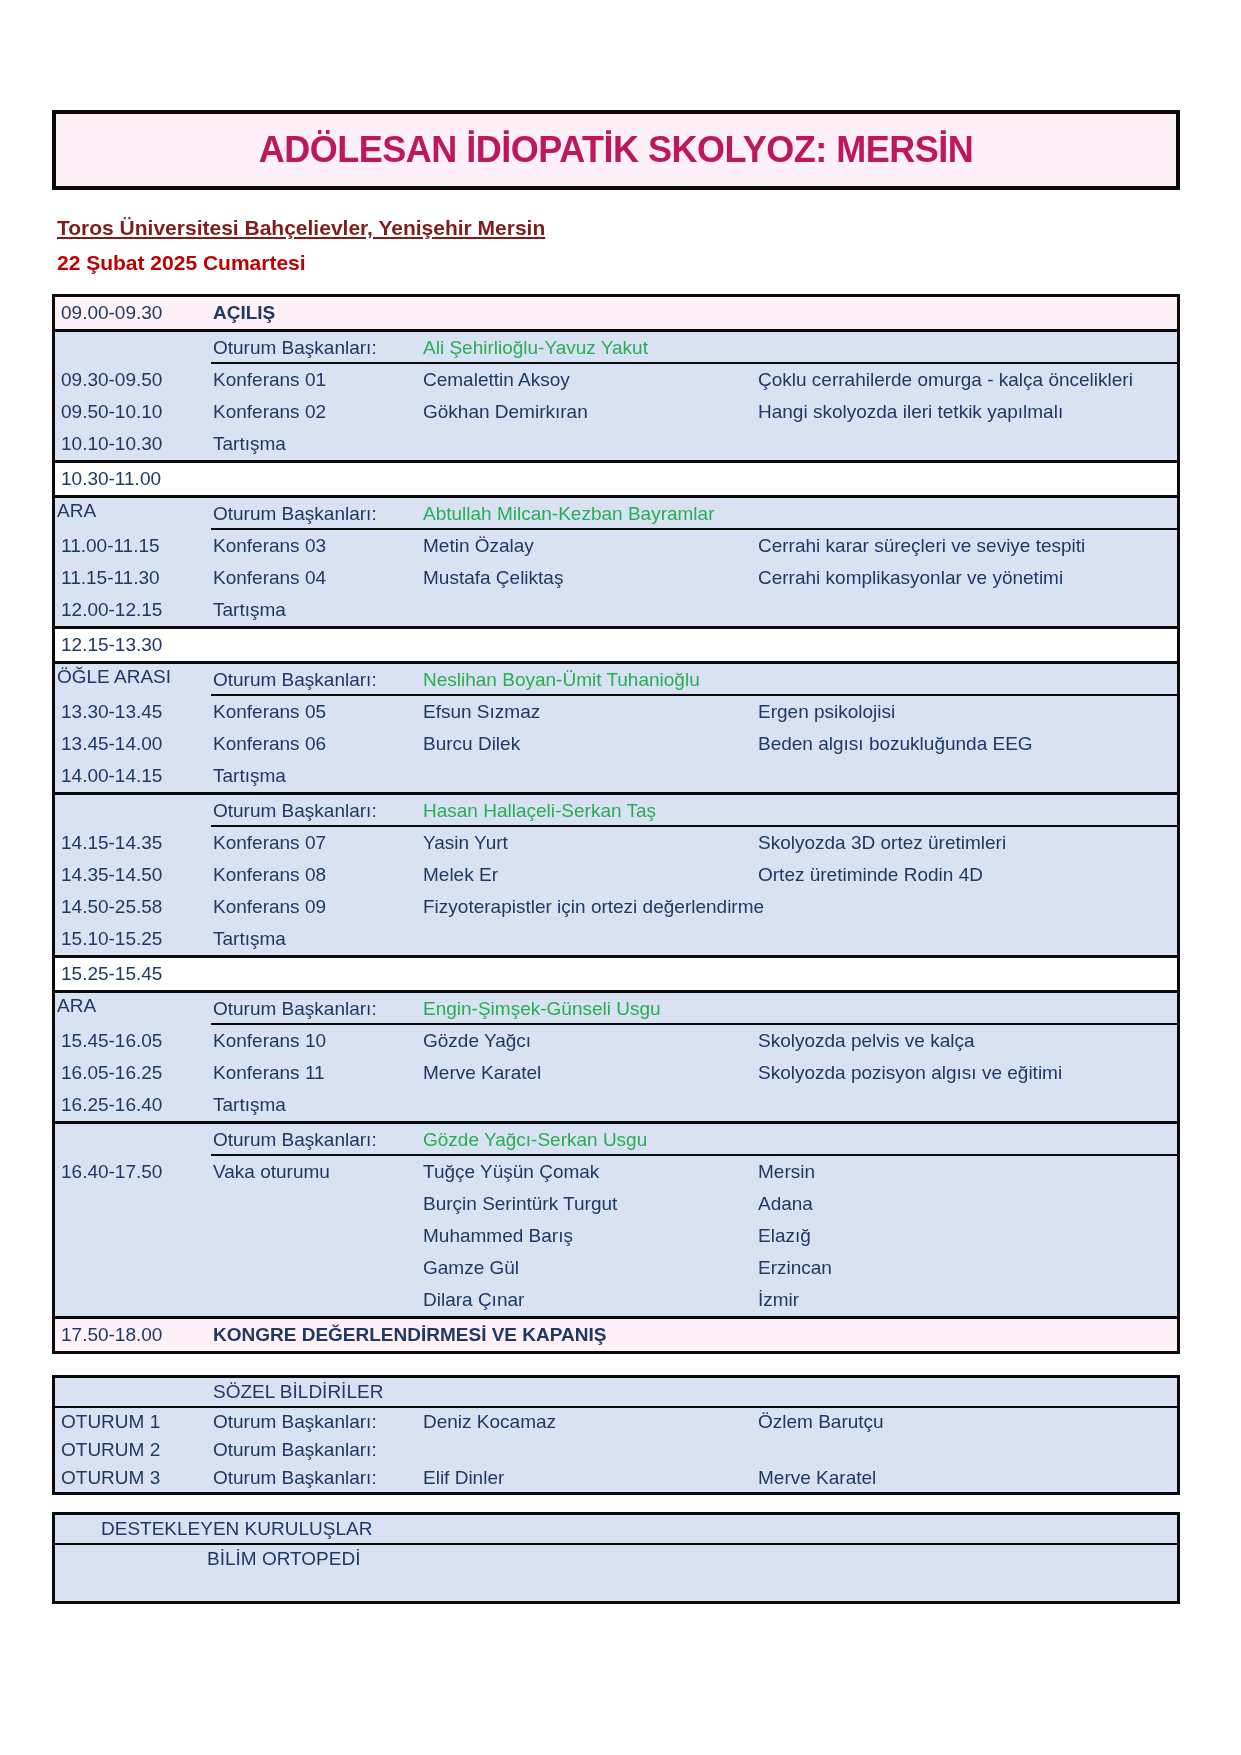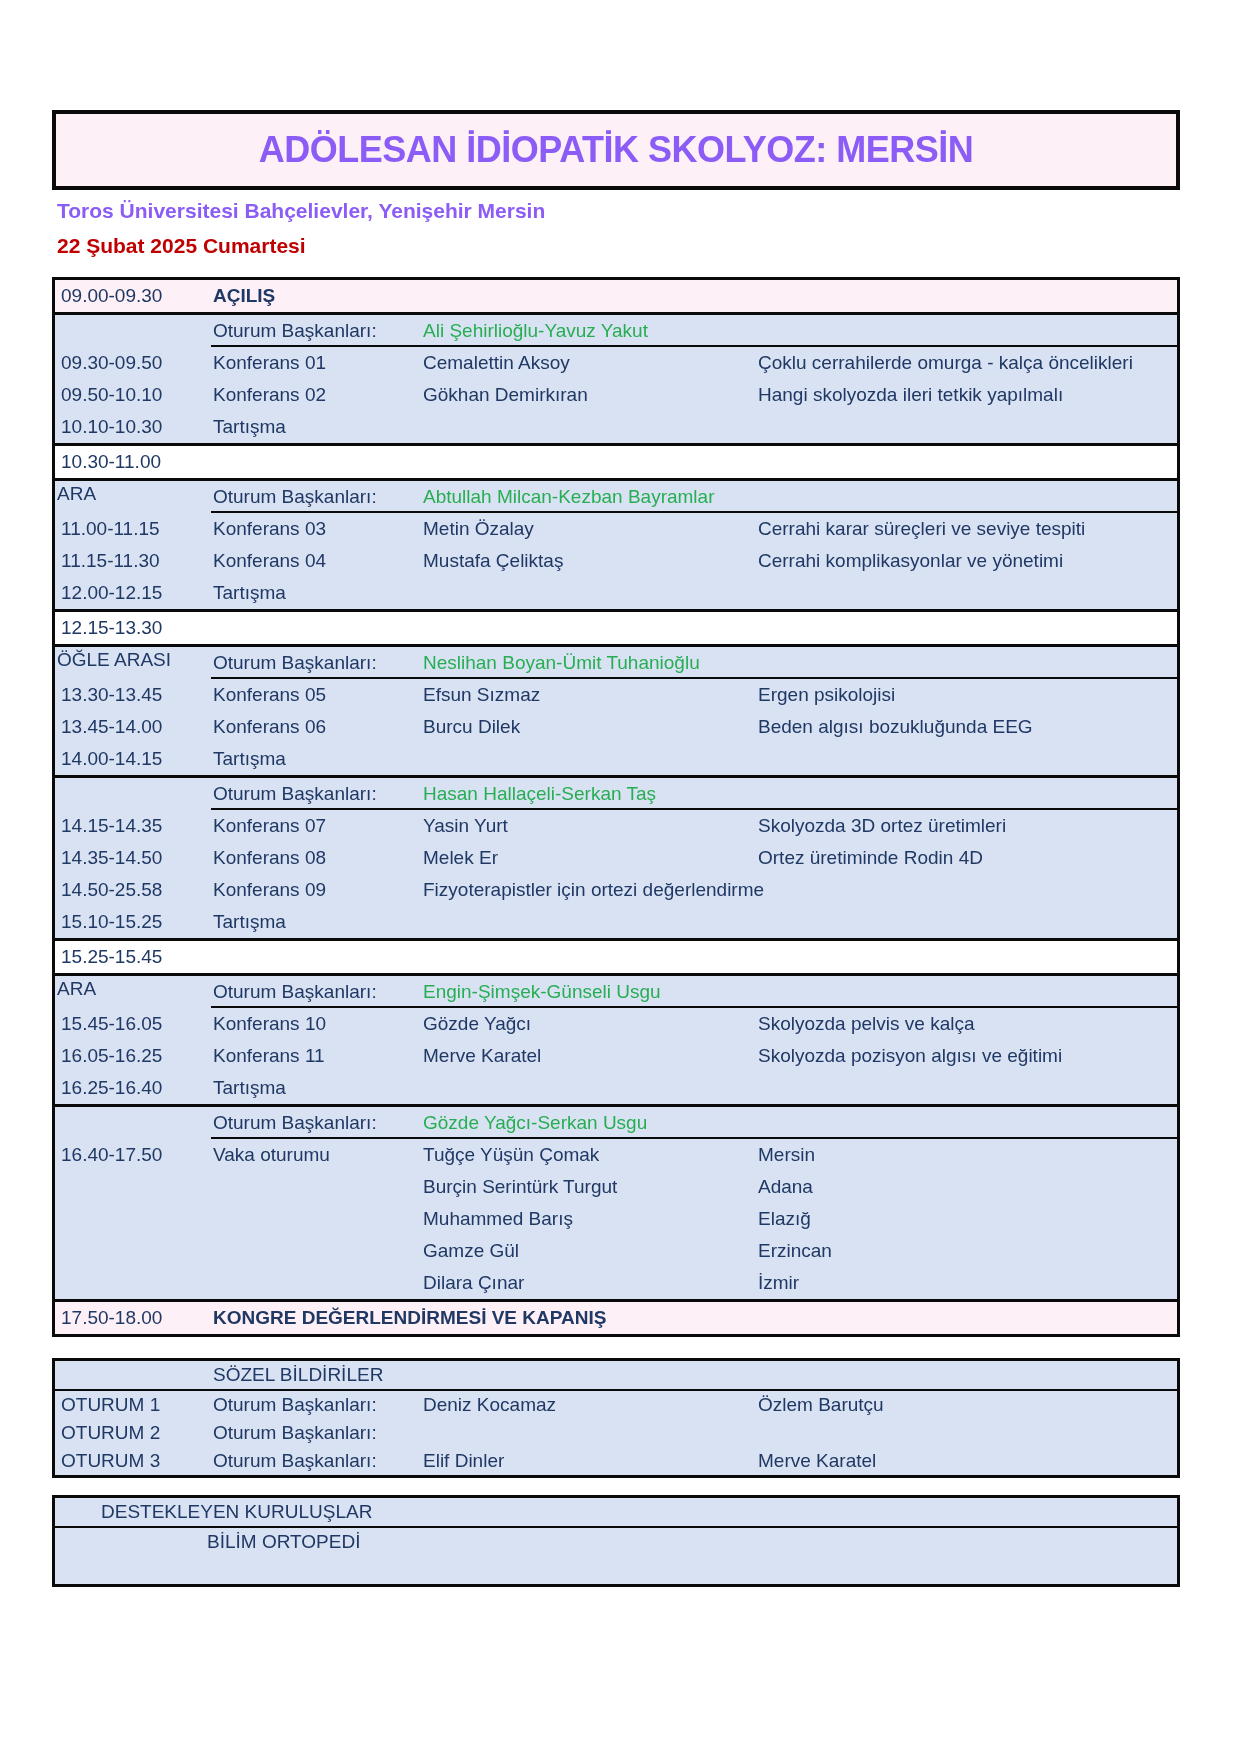--- a/index.html
+++ b/index.html
@@ -16,28 +16,29 @@
     border:4px solid #0a0a0a;
     background:#FDF0F6;
     height:72px;
     display:flex;align-items:center;justify-content:center;
   }
   .title-banner h1{
     margin:4px;
     font-size:36px;
     font-weight:bold;
     letter-spacing:-0.5px;
-    color:#8b5cf6;
+    color:#be185d;
   }
   .venue{
-    margin-top:9px;
+    margin-top:26px;
     font-size:21px;
     font-weight:bold;
-    color:#8b5cf6;
+    color:#7f1d1d;
     padding-left:5px;
+    text-decoration:underline;
   }
   .date{
     margin-top:11px;
     font-size:21px;
     font-weight:bold;
     color:#C00000;
     padding-left:5px;
   }
 
   

